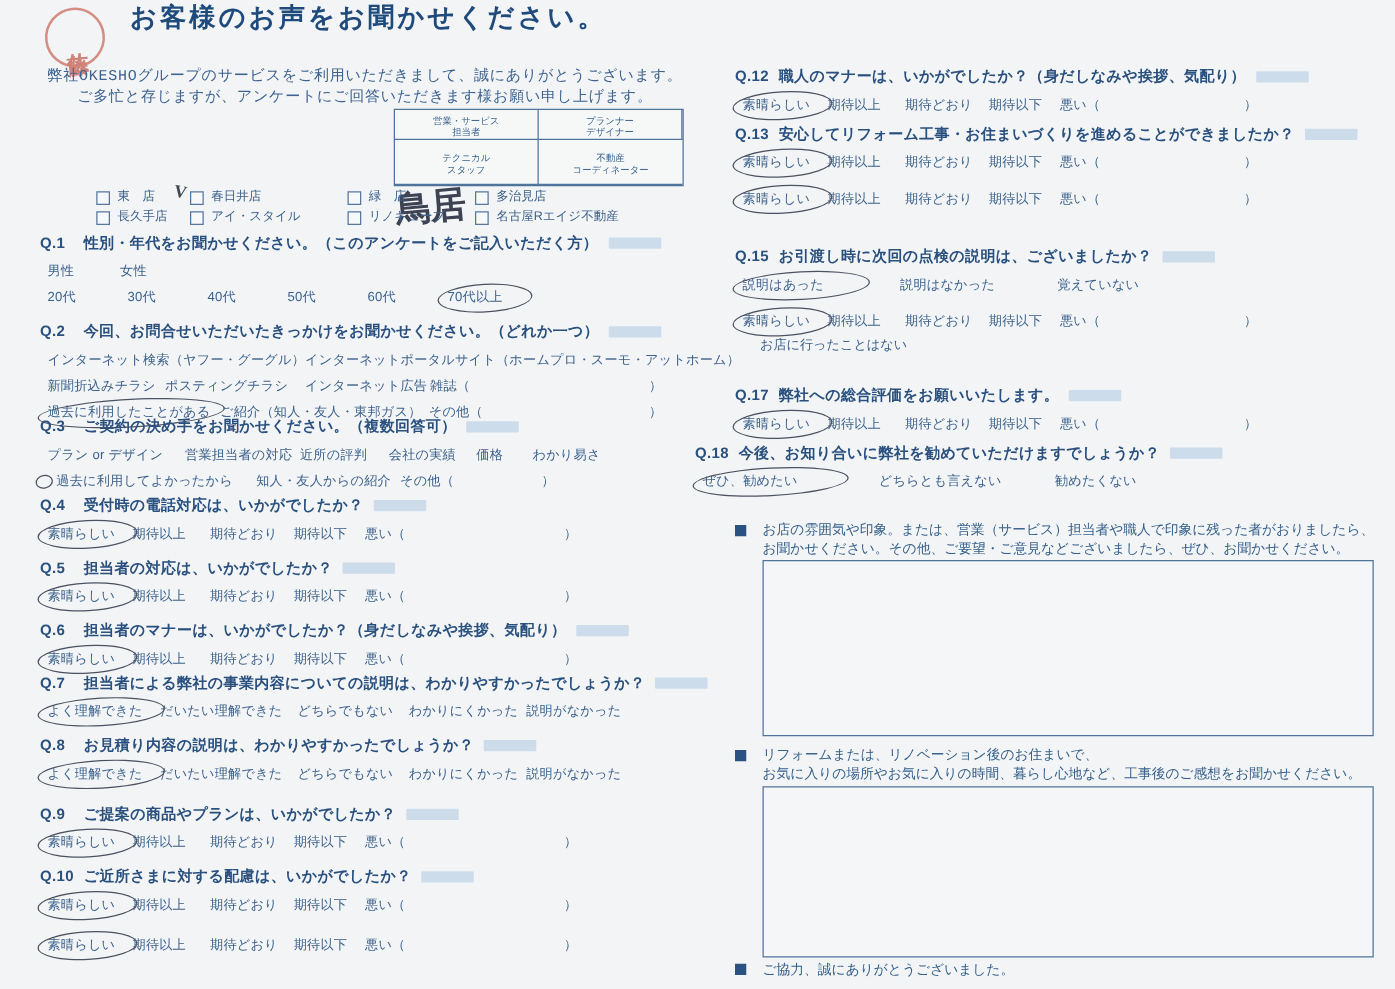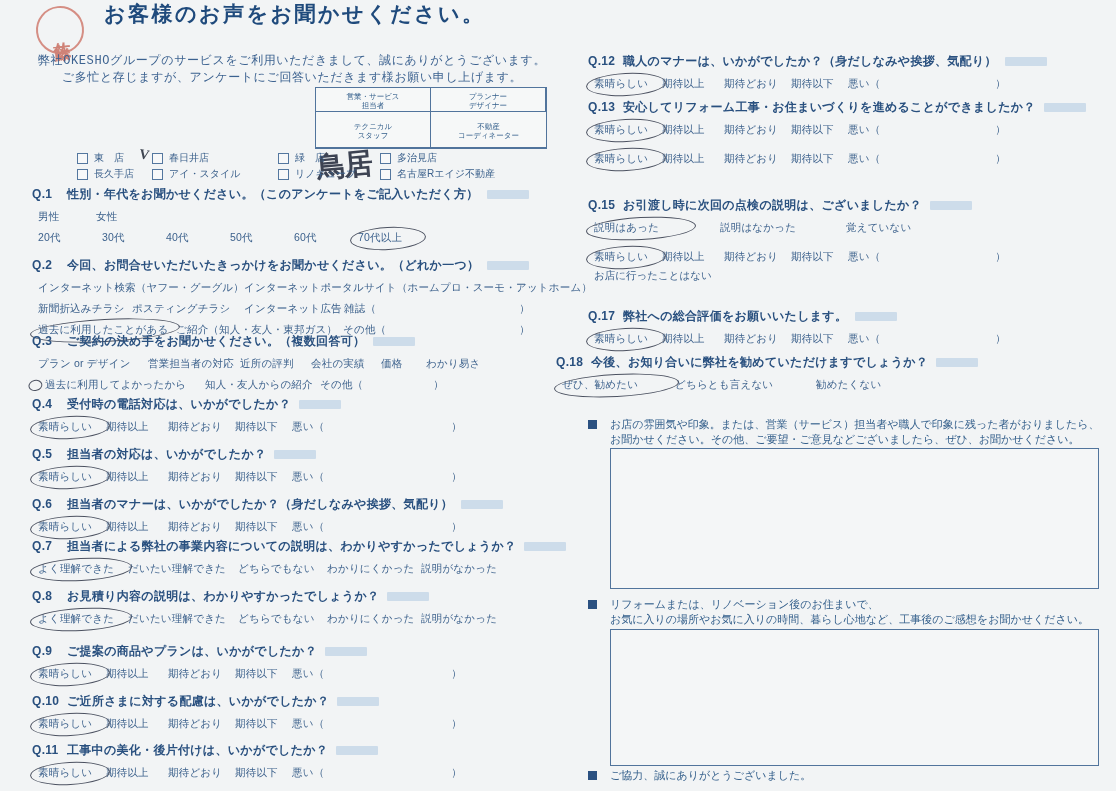--- a/index.html
+++ b/index.html
@@ -87,21 +87,21 @@
   .store-item{display:flex;align-items:center;position:relative}
   .store-item.sc1{width:75px}.store-item.sc2{width:126px}.store-item.sc3{width:102px}
   .cb{display:inline-block;width:9px;height:9px;border:1px solid #54779f;margin-right:6px;background:rgba(255,255,255,.4);flex:none}
   .handcheck{position:absolute;left:-13px;top:-3px;color:#3f4551;font-size:14px;font-weight:700;
     font-family:"Liberation Serif",serif;transform:rotate(10deg)}
   
   .csec{position:absolute;font-size:11px;line-height:15px;color:#35608c;white-space:nowrap;display:flex}
   .bullet{display:inline-block;width:9px;height:9px;background:#2b5181;margin-right:13px;margin-top:3px;flex:none}
   .cbox{position:absolute;border:1.2px solid #51749c;background:rgba(255,255,255,.2)}
   .footer{position:absolute;font-size:11px;color:#35608c;display:flex;align-items:flex-start}
-  .extra-line{margin-top:5px;margin-left:6px;font-size:10.5px;color:#3c618c}
+  .extra-line{margin-top:5px;margin-left:20px;font-size:10.5px;color:#3c618c}
 </style>
 </head>
 <body>
 
 <div class="stamp">佐藤</div>
 <div class="page-title">お客様のお声をお聞かせください。</div>
 <div class="intro">
   <div>弊社OKESHOグループのサービスをご利用いただきまして、誠にありがとうございます。</div>
   <div>ご多忙と存じますが、アンケートにご回答いただきます様お願い申し上げます。</div>
 </div>
@@ -303,21 +303,20 @@
     <span class="opt circled">素晴らしい</span>
     <span class="opt">期待以上</span>
     <span class="opt">期待どおり</span>
     <span class="opt">期待以下</span>
     <span class="opt">悪い（</span>
     <span class="opt paren">）</span>
   </div>
 </div>
 
 <div class="q" style="left:32px;top:742px">
-  <div class="qtitle"><span class="qnum">Q.11</span><span>工事中の美化・後片付けは、いかがでしたか？</span></div>
   <div class="orow rrow">
     <span class="opt circled">素晴らしい</span>
     <span class="opt">期待以上</span>
     <span class="opt">期待どおり</span>
     <span class="opt">期待以下</span>
     <span class="opt">悪い（</span>
     <span class="opt paren">）</span>
   </div>
 </div>
 
@@ -386,21 +385,21 @@
     <span class="opt">期待以下</span>
     <span class="opt">悪い（</span>
     <span class="opt paren">）</span>
   </div>
 </div>
 
 <div class="q qr" style="left:556px;top:354px">
   <div class="qtitle"><span class="qnum">Q.18</span><span>今後、お知り合いに弊社を勧めていただけますでしょうか？</span></div>
   <div class="orow q18row">
     <span class="opt circled">ぜひ、勧めたい</span>
-    <span class="opt" style="">どちらとも言えない</span>
+    <span class="opt" style="margin-left:28px">どちらとも言えない</span>
     <span class="opt" style="margin-left:28px">勧めたくない</span>
   </div>
 </div>
 
 <div class="csec" style="left:588px;top:417px">
   <span class="bullet"></span>
   <span>
     <div>お店の雰囲気や印象。または、営業（サービス）担当者や職人で印象に残った者がおりましたら、</div>
     <div>お聞かせください。その他、ご要望・ご意見などございましたら、ぜひ、お聞かせください。</div>
   </span>

